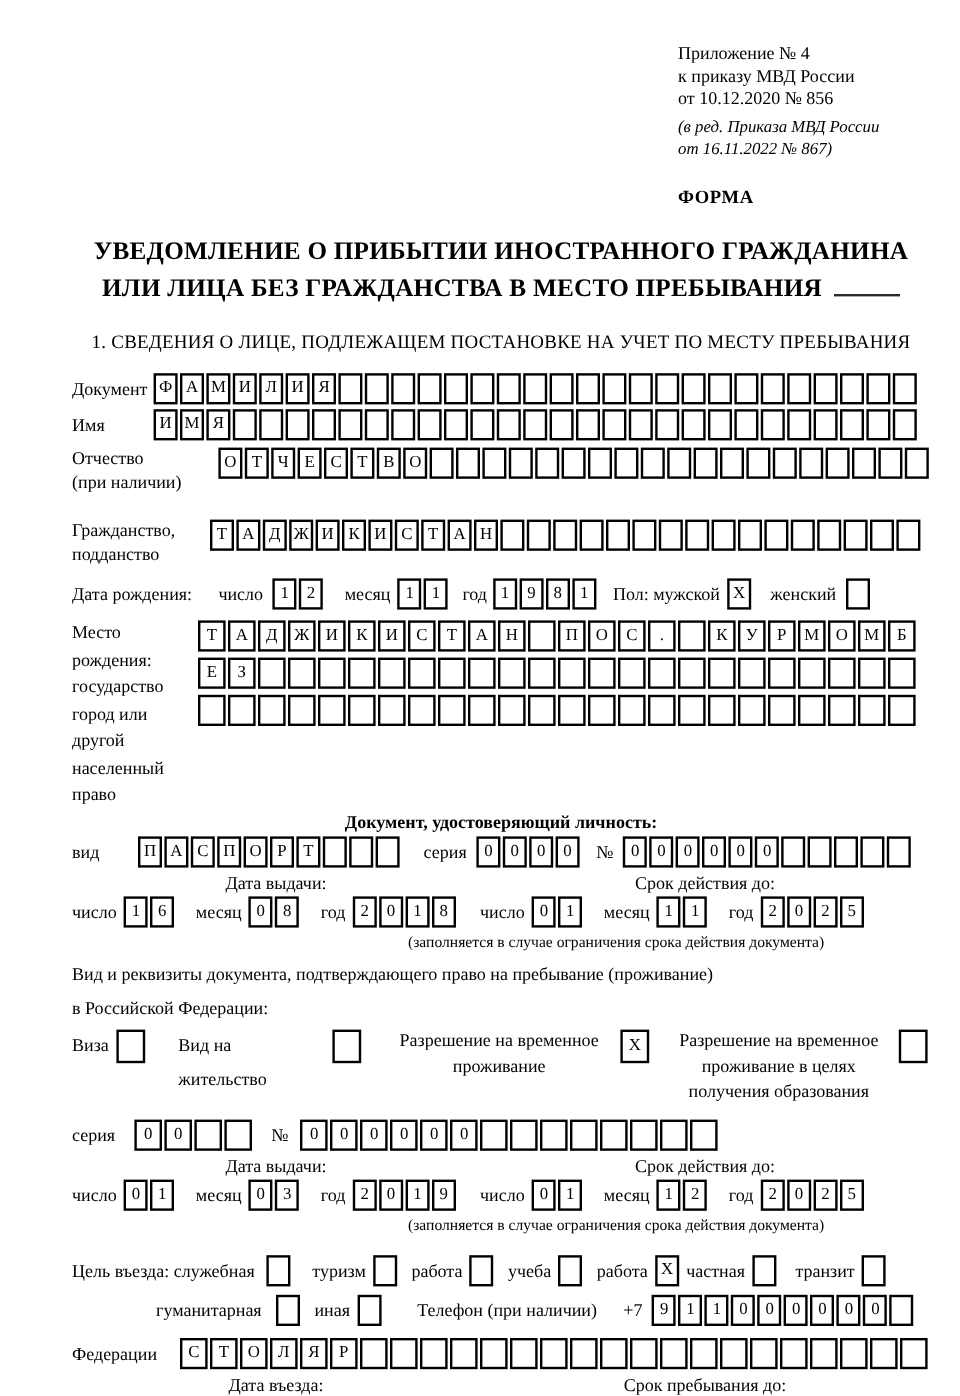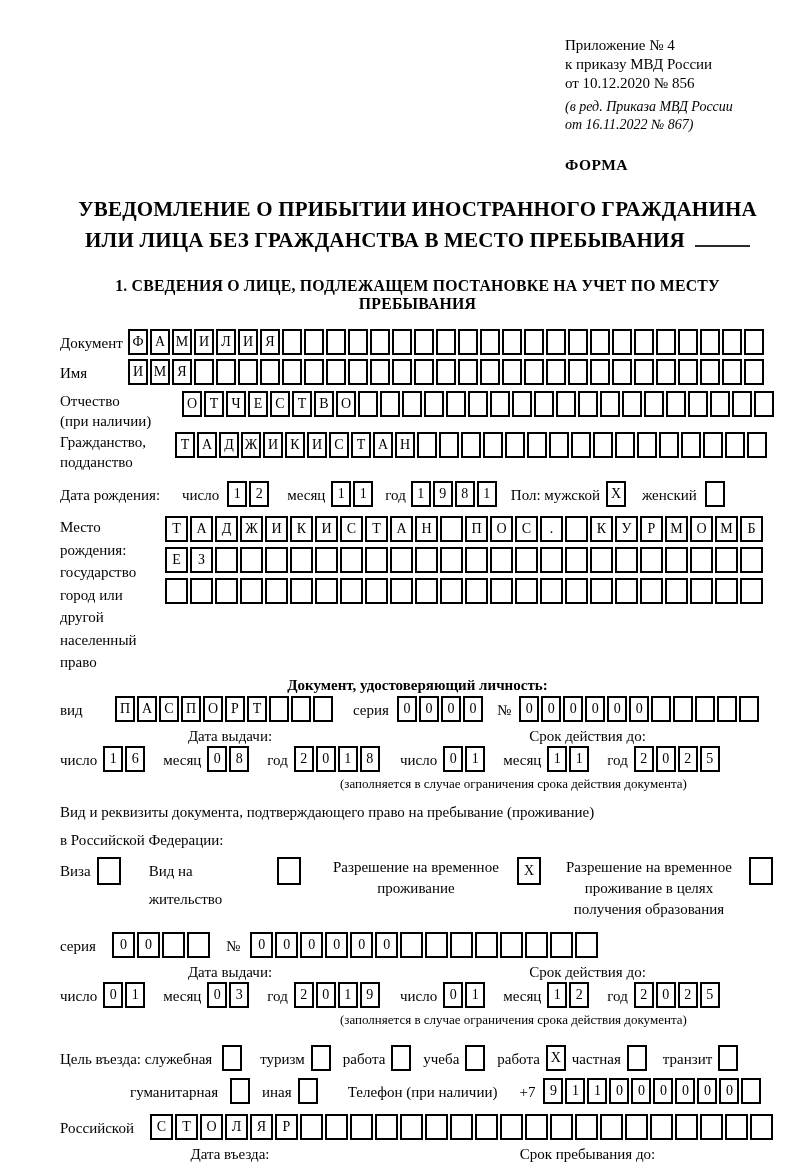--- a/index.html
+++ b/index.html
@@ -12,21 +12,21 @@
   .page { padding:36px 25px 0 60px; }
 
   
   .appendix { margin-left:505px; line-height:1.27; }
   .amend { margin-top:5px; font-size:14px; line-height:1.3;font-style:italic; }
   .forma { margin-top:20px; font-weight:bold; text-align:left; padding-right:14px; font-size:15.5px; letter-spacing:.5px; }
 
   
   .title { margin-top:20px; text-align:center; font-weight:bold; font-size:21px; line-height:1.45; letter-spacing:.2px; }
   .uline { display:inline-block; width:55px; border-bottom:2.5px solid #2b2b2b; height:13px; margin-left:10px; }
-  .sec1 { margin-top:22px; text-align:center; font-weight:bold; font-size:15.8px; letter-spacing:.2px; }
+  .sec1 { margin-top:22px; text-align:center; font-weight:normal; font-size:15.8px; letter-spacing:.2px; }
 
   
   .cells { display:inline-flex; vertical-align:top; }
   .cell {
     display:inline-block; width:20px; height:26px; border:2px solid #000;
     margin-right:2px; text-align:center; line-height:22px; font-size:14px;
     background:#fff; flex:0 0 auto;
   }
   .wide .cell { width:23px; margin-right:2px; }
   .big .cell  { width:24px; height:28px; line-height:24px; }
@@ -171,21 +171,21 @@
         <span class="cell"></span>
         <span class="cell"></span>
         <span class="cell"></span>
         <span class="cell"></span>
         <span class="cell"></span>
         <span class="cell"></span>
         <span class="cell"></span>
       </span>
   </div>
 
-  <div class="frow" style="margin-top:0">
+  <div class="frow" style="margin-top:19px">
     <span class="flabel" style="width:115px">
       <span>Гражданство,</span><br>
       <span>подданство</span>
     </span>
     <span class="cells">
         <span class="cell">Т</span>
         <span class="cell">А</span>
         <span class="cell">Д</span>
         <span class="cell">Ж</span>
         <span class="cell">И</span>
@@ -576,21 +576,21 @@
         <span class="cell">0</span>
         <span class="cell">0</span>
         <span class="cell">0</span>
         <span class="cell">0</span>
         <span class="cell">0</span>
         <span class="cell"></span>
       </span>
   </div>
 
   <div class="frow" style="margin-top:8px">
-    <span class="inl" style="width:105px">Российской</span>
+    <span class="inl" style="width:105px">Федерации</span>
     <span class="cells wide">
         <span class="cell">С</span>
         <span class="cell">Т</span>
         <span class="cell">О</span>
         <span class="cell">Л</span>
         <span class="cell">Я</span>
         <span class="cell">Р</span>
         <span class="cell"></span>
         <span class="cell"></span>
         <span class="cell"></span>

